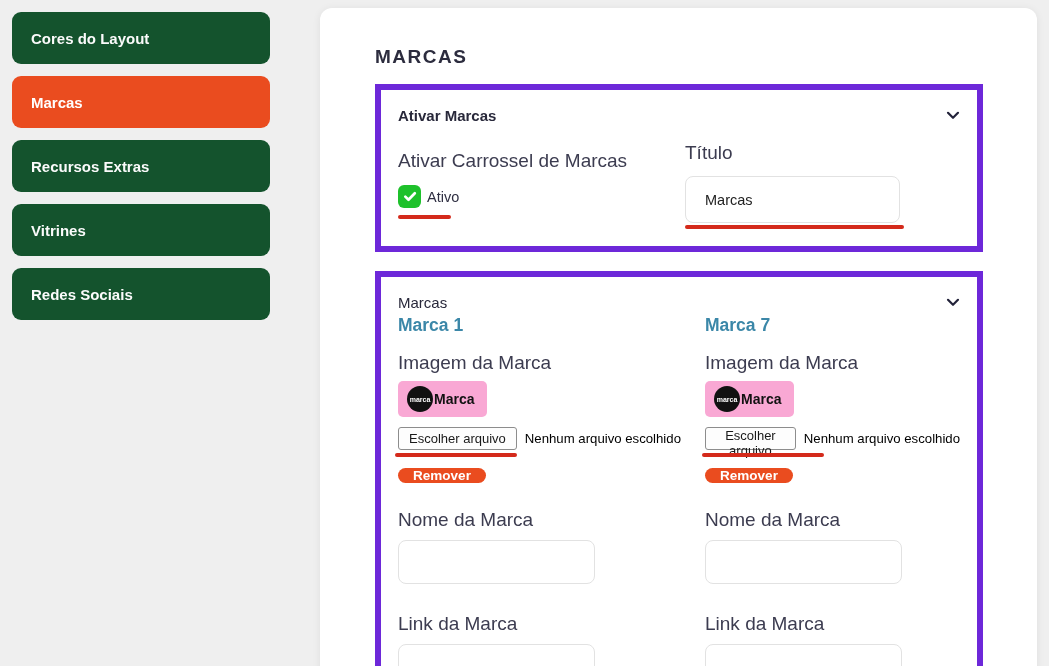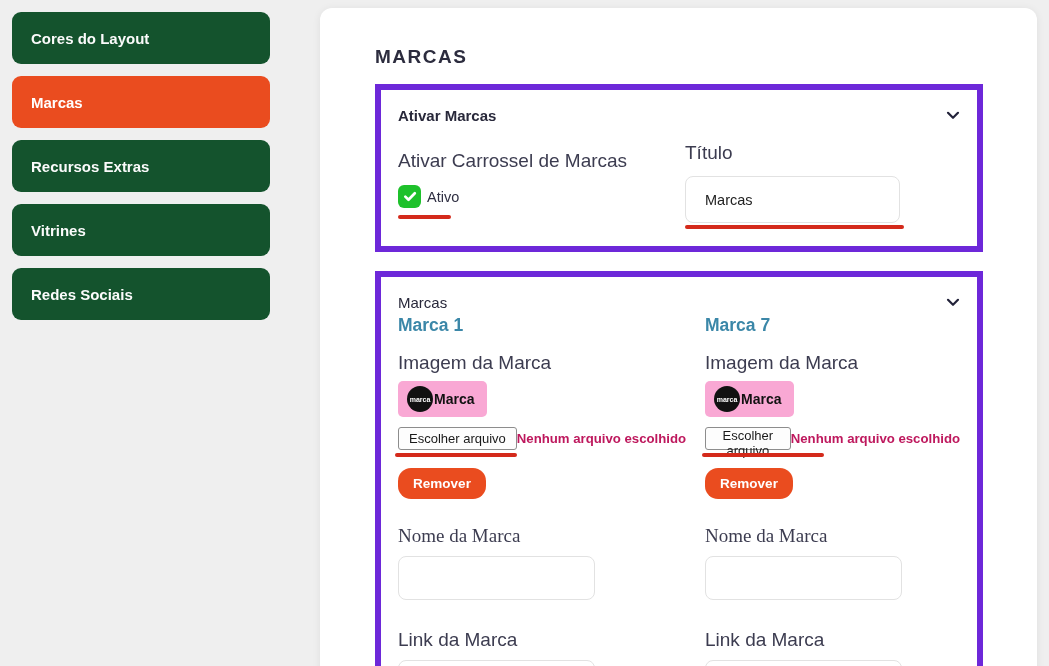--- a/index.html
+++ b/index.html
@@ -82,29 +82,29 @@
     display:flex; align-items:center; justify-content:center;
   }
   .logo-text { font-size:14px; font-weight:bold; color:#111; margin-left:1px; }
 
   .file-row { margin-top:10px; display:flex; align-items:center; }
   .file-btn {
     height:23px; padding:0 10px; font-size:13px; color:#1a1a1a;
     background:#fdfdfd; border:1px solid #8d8d8d; border-radius:3px;
     font-family:"Liberation Sans",sans-serif; cursor:pointer;
   }
-  .file-status { font-size:13.2px; color:#be185d; margin-left:0; white-space:nowrap;font-weight:bold; }
+  .file-status { font-size:13.2px; color:#000000; margin-left:8px; white-space:nowrap; }
   .u-file { width:122px; margin-top:3px; margin-left:-3px; }
 
   .remove-btn {
-    margin-top:11px; width:88px; height:31px; border:none; border-radius:13px;
+    margin-top:11px; width:88px; height:15px; border:none; border-radius:13px;
     background:#EA4C1F; color:#fff; font-size:13.5px; font-weight:bold;
     font-family:"Liberation Sans",sans-serif; cursor:pointer;
   }
-  .brand-col .name-label { margin-top:26px;font-family:Liberation Serif, serif; }
+  .brand-col .name-label { margin-top:26px; }
   .brand-input { width:197px; height:44px; padding-left:14px; margin-top:9px; }
   .brand-col .link-label { margin-top:29px; }
 </style>
 </head>
 <body>
 
 <div class="sidebar">
   <div class="side-btn">Cores do Layout</div>
   <div class="side-btn active">Marcas</div>
   <div class="side-btn">Recursos Extras</div>

